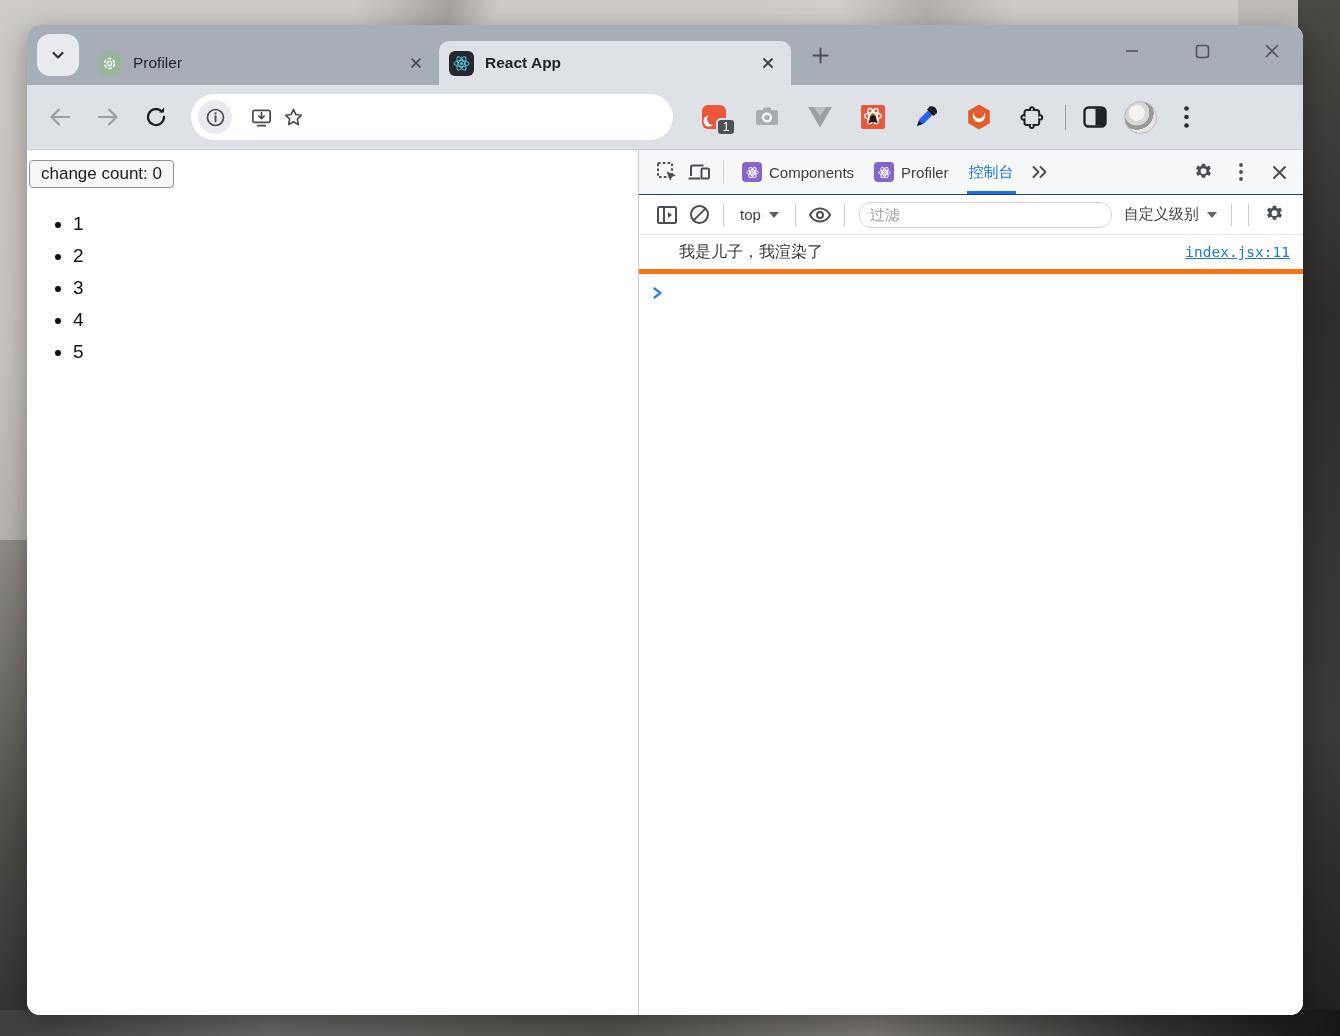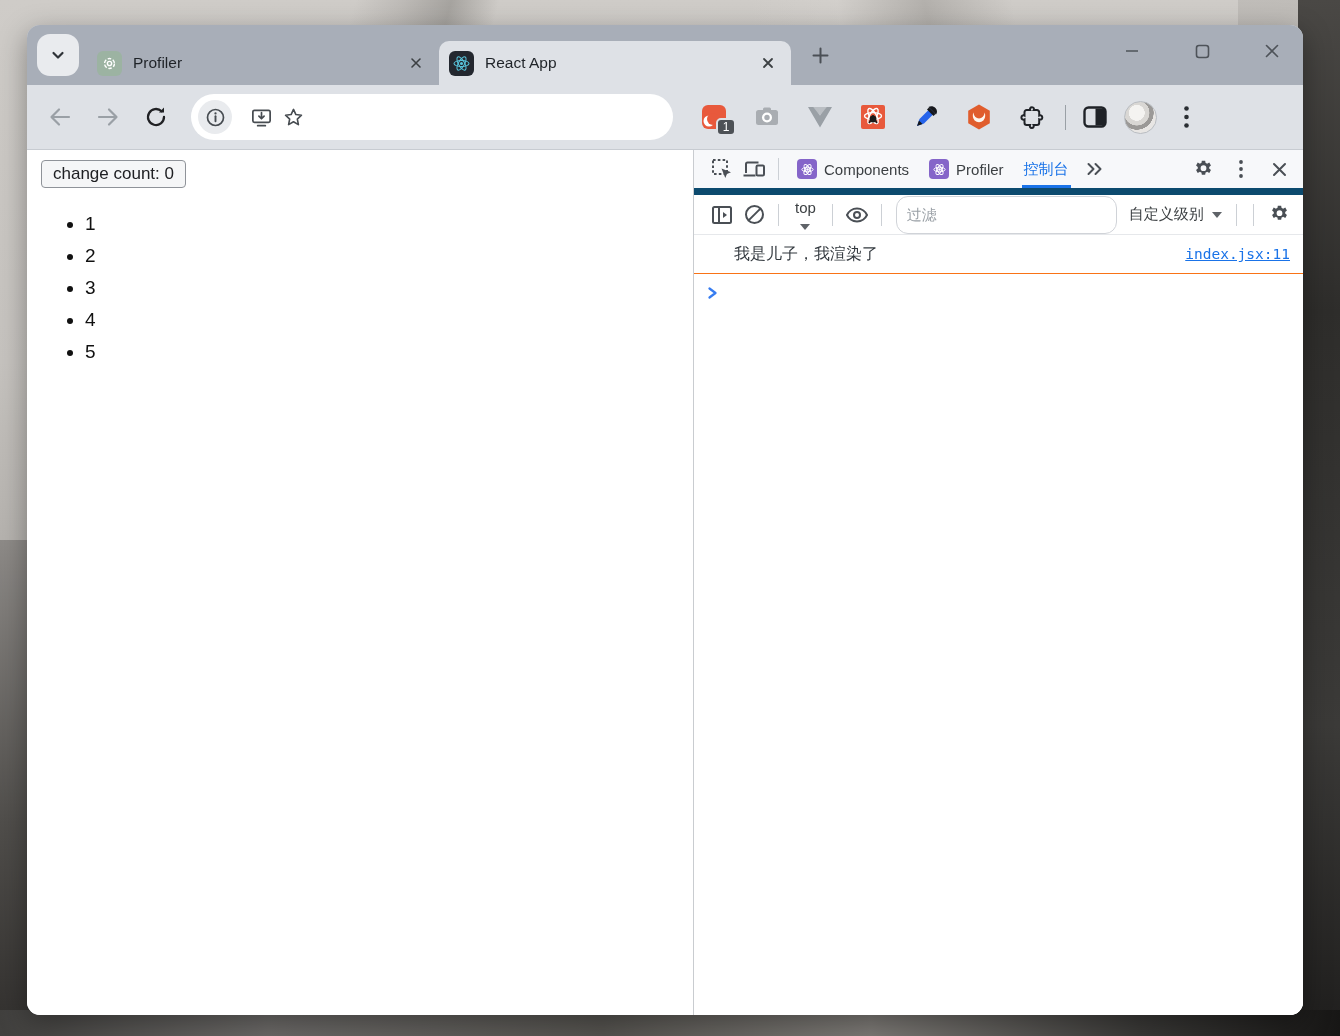--- a/index.html
+++ b/index.html
@@ -30,21 +30,21 @@
     border-radius:13px; overflow:hidden; background:#dee1e6;
     box-shadow:0 8px 28px rgba(0,0,0,.35); display:flex; flex-direction:column; }
 
   
   .tabstrip { height:60px; background:#a8aeb8; display:flex; align-items:flex-end; position:relative; flex:none; }
   .tab-search { width:42px; height:42px; margin:0 8px 9px 10px; border:none; border-radius:13px;
     background:#e9ebee; display:flex; align-items:center; justify-content:center; cursor:pointer; }
   .tab { display:flex; align-items:center; height:44px; width:352px; padding:0 12px 0 10px;
     border-radius:10px 10px 0 0; color:#1f2328; font-size:15.5px; }
   .tab.inactive { background:transparent; }
-  .tab.active { background:#dee1e6; }
+  .tab.active { background:#dee1e6;font-weight:bold; }
   .favicon { width:25px; height:25px; border-radius:6px; flex:none; margin-right:11px;
     display:flex; align-items:center; justify-content:center; }
   .favicon.gpt { background:#9cb3a2; }
   .favicon.react { background:#23272f; }
   .tab-title { flex:1; white-space:nowrap; overflow:hidden; }
   .tab-close { width:22px; height:22px; border-radius:50%; display:flex; align-items:center;
     justify-content:center; cursor:pointer; flex:none; }
   .new-tab { width:34px; height:34px; margin:0 0 13px 12px; border:none; background:transparent;
     display:flex; align-items:center; justify-content:center; cursor:pointer; }
   .win-controls { position:absolute; right:18px; top:0; height:52px; display:flex; align-items:center; gap:44px; }
@@ -71,58 +71,58 @@
     color:#fff; border-radius:5px; font-size:12px; display:flex; align-items:center;
     justify-content:center; padding:0 4px; border:2px solid #dee1e6; }
   .tb-sep { width:1px; height:25px; background:#9aa0a6; margin:0 14px 0 18px; }
   .avatar { width:33px; height:33px; border-radius:50%; flex:none; cursor:pointer; margin:0 14px;
     background:radial-gradient(circle at 38% 35%, #f4f3f1 0 28%, #d9d7d4 29% 45%, #9b9997 46% 60%, #e8e6e4 61% 100%);
     border:1px solid #b9bdc2; }
   .menu-btn { width:30px; height:30px; display:flex; align-items:center; justify-content:center; cursor:pointer; }
 
   
   .content { flex:1; display:flex; background:#fff; min-height:0; }
-  .page { width:667px; flex:none; border-right:1px solid #c9ccd0; padding:10px 8px 0 14px; }
+  .page { width:612px; flex:none; border-right:1px solid #c9ccd0; padding:10px 8px 0 2px; }
   .count-btn { font-family:"Liberation Sans",sans-serif; font-size:17px; color:#202124;
     background:#f5f6f7; border:1px solid #8f9399; border-radius:4px; padding:3px 11px; cursor:pointer; }
   .page-heading { font-size:19px; color:#111; margin-top:7px; }
   .page ul { margin:20px 0 0 0; padding-left:44px; }
   .page li { font-size:19px; line-height:32px; color:#111; }
 
   
   .devtools { flex:1; display:flex; flex-direction:column; min-width:0; background:#fff; }
-  .dt-tabs { height:45px; flex:none; background:#f7f8fa; border-bottom:7px solid #0c4a6e;
+  .dt-tabs { height:45px; flex:none; background:#f7f8fa; border-bottom:1px solid #0c4a6e;
     display:flex; align-items:center; padding:0 8px 0 12px; }
   .dt-iconbtn { width:32px; height:30px; display:flex; align-items:center; justify-content:center;
     cursor:pointer; border-radius:3px; flex:none; }
   .dt-sep { width:1px; height:22px; background:#ccd0d5; margin:0 8px; flex:none; }
   .dt-tab { display:flex; align-items:center; gap:7px; padding:0 10px; height:100%;
     font-size:15px; color:#3c4043; cursor:pointer; position:relative; white-space:nowrap; }
   .dt-tab.active { color:var(--accent,#1a73e8); }
   .dt-tab.active::after { content:""; position:absolute; left:8px; right:8px; bottom:0; height:3px;
     background:var(--accent,#1a73e8); }
   .react-chip { width:20px; height:20px; border-radius:4px; background:var(--react-purple,#8565c9);
     display:flex; align-items:center; justify-content:center; flex:none; }
   .dt-tabs-right { margin-left:auto; display:flex; align-items:center; gap:6px; }
   .dt-console-bar { height:40px; flex:none; background:#fff; border-bottom:1px solid #e6e8eb;
     display:flex; align-items:center; padding:0 10px 0 12px; }
   .ctx-select { display:flex; align-items:center; gap:8px; font-size:15px; color:#3c4043;
-    padding:0 8px; cursor:pointer;flex-direction:column; }
+    padding:0 8px; cursor:pointer; }
   .caret-down { width:0; height:0; border-left:5px solid transparent; border-right:5px solid transparent;
     border-top:6px solid #5f6368; display:inline-block; }
-  .filter-input { width:253px; height:38px; border:1px solid #d0d3d8; border-radius:12px;
+  .filter-input { width:253px; height:26px; border:1px solid #d0d3d8; border-radius:12px;
     font-size:15px; padding:0 10px; color:#202124; margin:0 12px 0 6px; outline:none;
     font-family:"Liberation Sans",sans-serif; }
   .filter-input::placeholder { color:#9aa0a6; }
   .levels { display:flex; align-items:center; gap:8px; font-size:15px; color:#3c4043; cursor:pointer;
     white-space:nowrap; }
   .dt-issues { height:33px; flex:none; display:flex; align-items:center; padding:0 13px;
     font-size:15px; color:#5f6368; border-bottom:1px solid #d9e3f0; background:#fff; }
   .dt-msg { min-height:39px; flex:none; display:flex; align-items:center; padding:2px 13px 2px 40px;
-    border-bottom:1px solid #f97316; }
+    border-bottom:5px solid #f97316; }
   .msg-text { flex:1; font-size:16px; color:#32383e; font-family:"DejaVu Serif","Liberation Serif",serif; }
   .msg-src { font-size:14.5px; color:var(--accent,#1a73e8); text-decoration:underline;
     font-family:"DejaVu Sans Mono","Liberation Mono",monospace; cursor:pointer; white-space:nowrap; }
   .dt-prompt { height:38px; flex:none; display:flex; align-items:center; padding:0 0 0 13px; cursor:text; }
   .dt-rest { flex:1; }
 
   svg { display:block; }
 </style>
 </head>
 <body>

